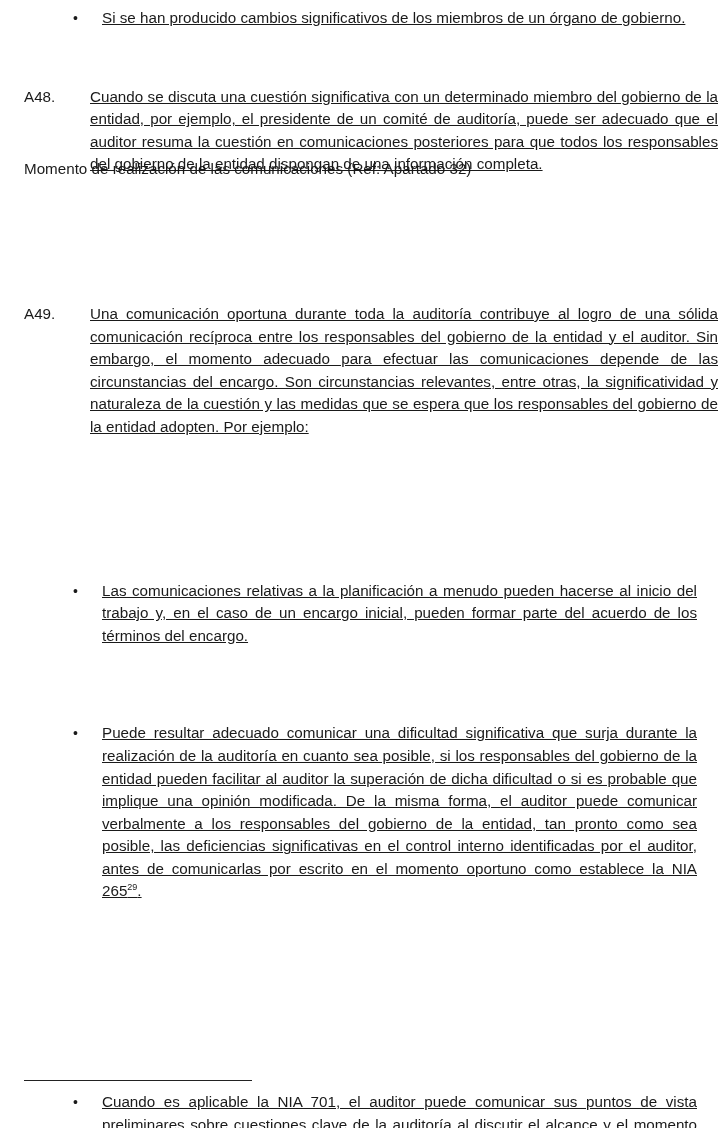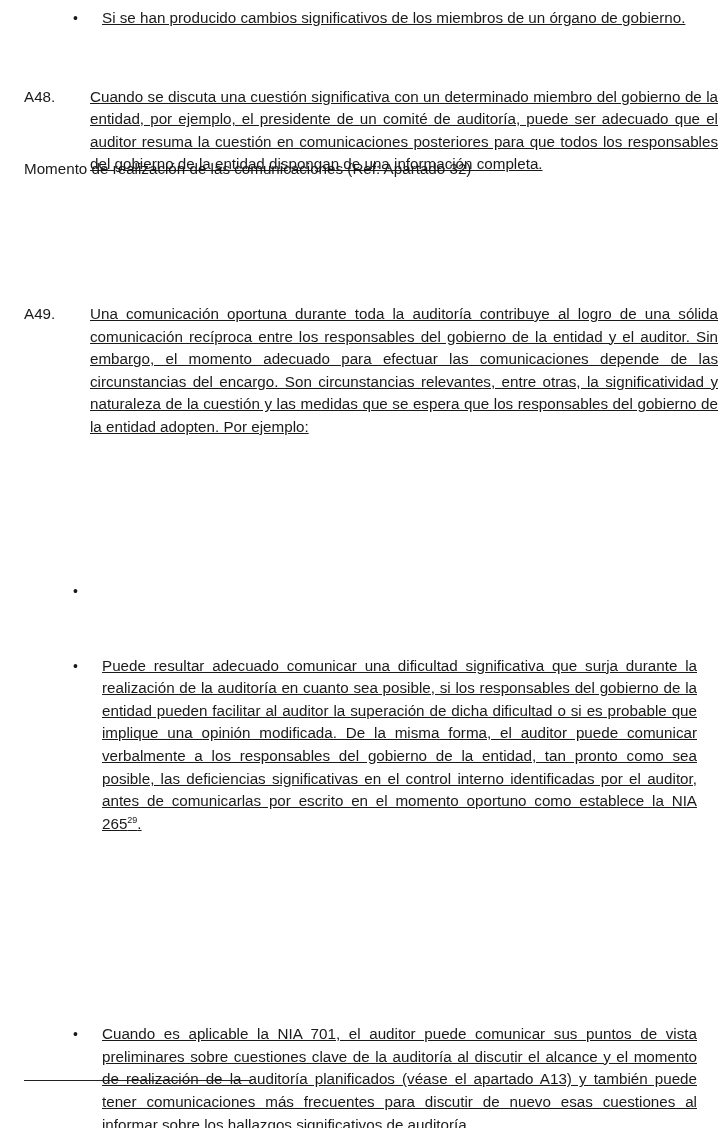--- a/index.html
+++ b/index.html
@@ -46,20 +46,21 @@
     <span class="it">Momento de realización de las comunicaciones</span><span> (Ref: Apartado 32)</span>
   </div>
 
   <div class="block num-par" style="top:190px;">
     <span class="num">A49.</span>
     <p class="txt just">Una comunicación oportuna durante toda la auditoría contribuye al logro de una sólida comunicación recíproca entre los responsables del gobierno de la entidad y el auditor. Sin embargo, el momento adecuado para efectuar las comunicaciones depende de las circunstancias del encargo. Son circunstancias relevantes, entre otras, la significatividad y naturaleza de la cuestión y las medidas que se espera que los responsables del gobierno de la entidad adopten. Por ejemplo:</p>
   </div>
 
   <div class="block bullet-par" style="top:331px;">
     <span class="dot">•</span>
+    <p class="txt just">Las comunicaciones relativas a la planificación a menudo pueden hacerse al inicio del trabajo y, en el caso de un encargo inicial, pueden formar parte del acuerdo de los términos del encargo.</p>
   </div>
 
   <div class="block bullet-par" style="top:406px;">
     <span class="dot">•</span>
     <p class="txt just"><span>Puede resultar adecuado comunicar una dificultad significativa que surja durante la realización de la auditoría en cuanto sea posible, si los responsables del gobierno de la entidad pueden facilitar al auditor la superación de dicha dificultad o si es probable que implique una opinión modificada. De la misma forma, el auditor puede comunicar verbalmente a los responsables del gobierno de la entidad, tan pronto como sea posible, las deficiencias significativas en el control interno identificadas por el auditor, antes de comunicarlas por escrito en el momento oportuno como establece la NIA 265</span><sup>29</sup><span>.</span></p>
   </div>
 
   <div class="block bullet-par" style="top:594px;">
     <span class="dot">•</span>
     <p class="txt just">Cuando es aplicable la NIA 701, el auditor puede comunicar sus puntos de vista preliminares sobre cuestiones clave de la auditoría al discutir el alcance y el momento de realización de la auditoría planificados (véase el apartado A13) y también puede tener comunicaciones más frecuentes para discutir de nuevo esas cuestiones al informar sobre los hallazgos significativos de auditoría.</p>

